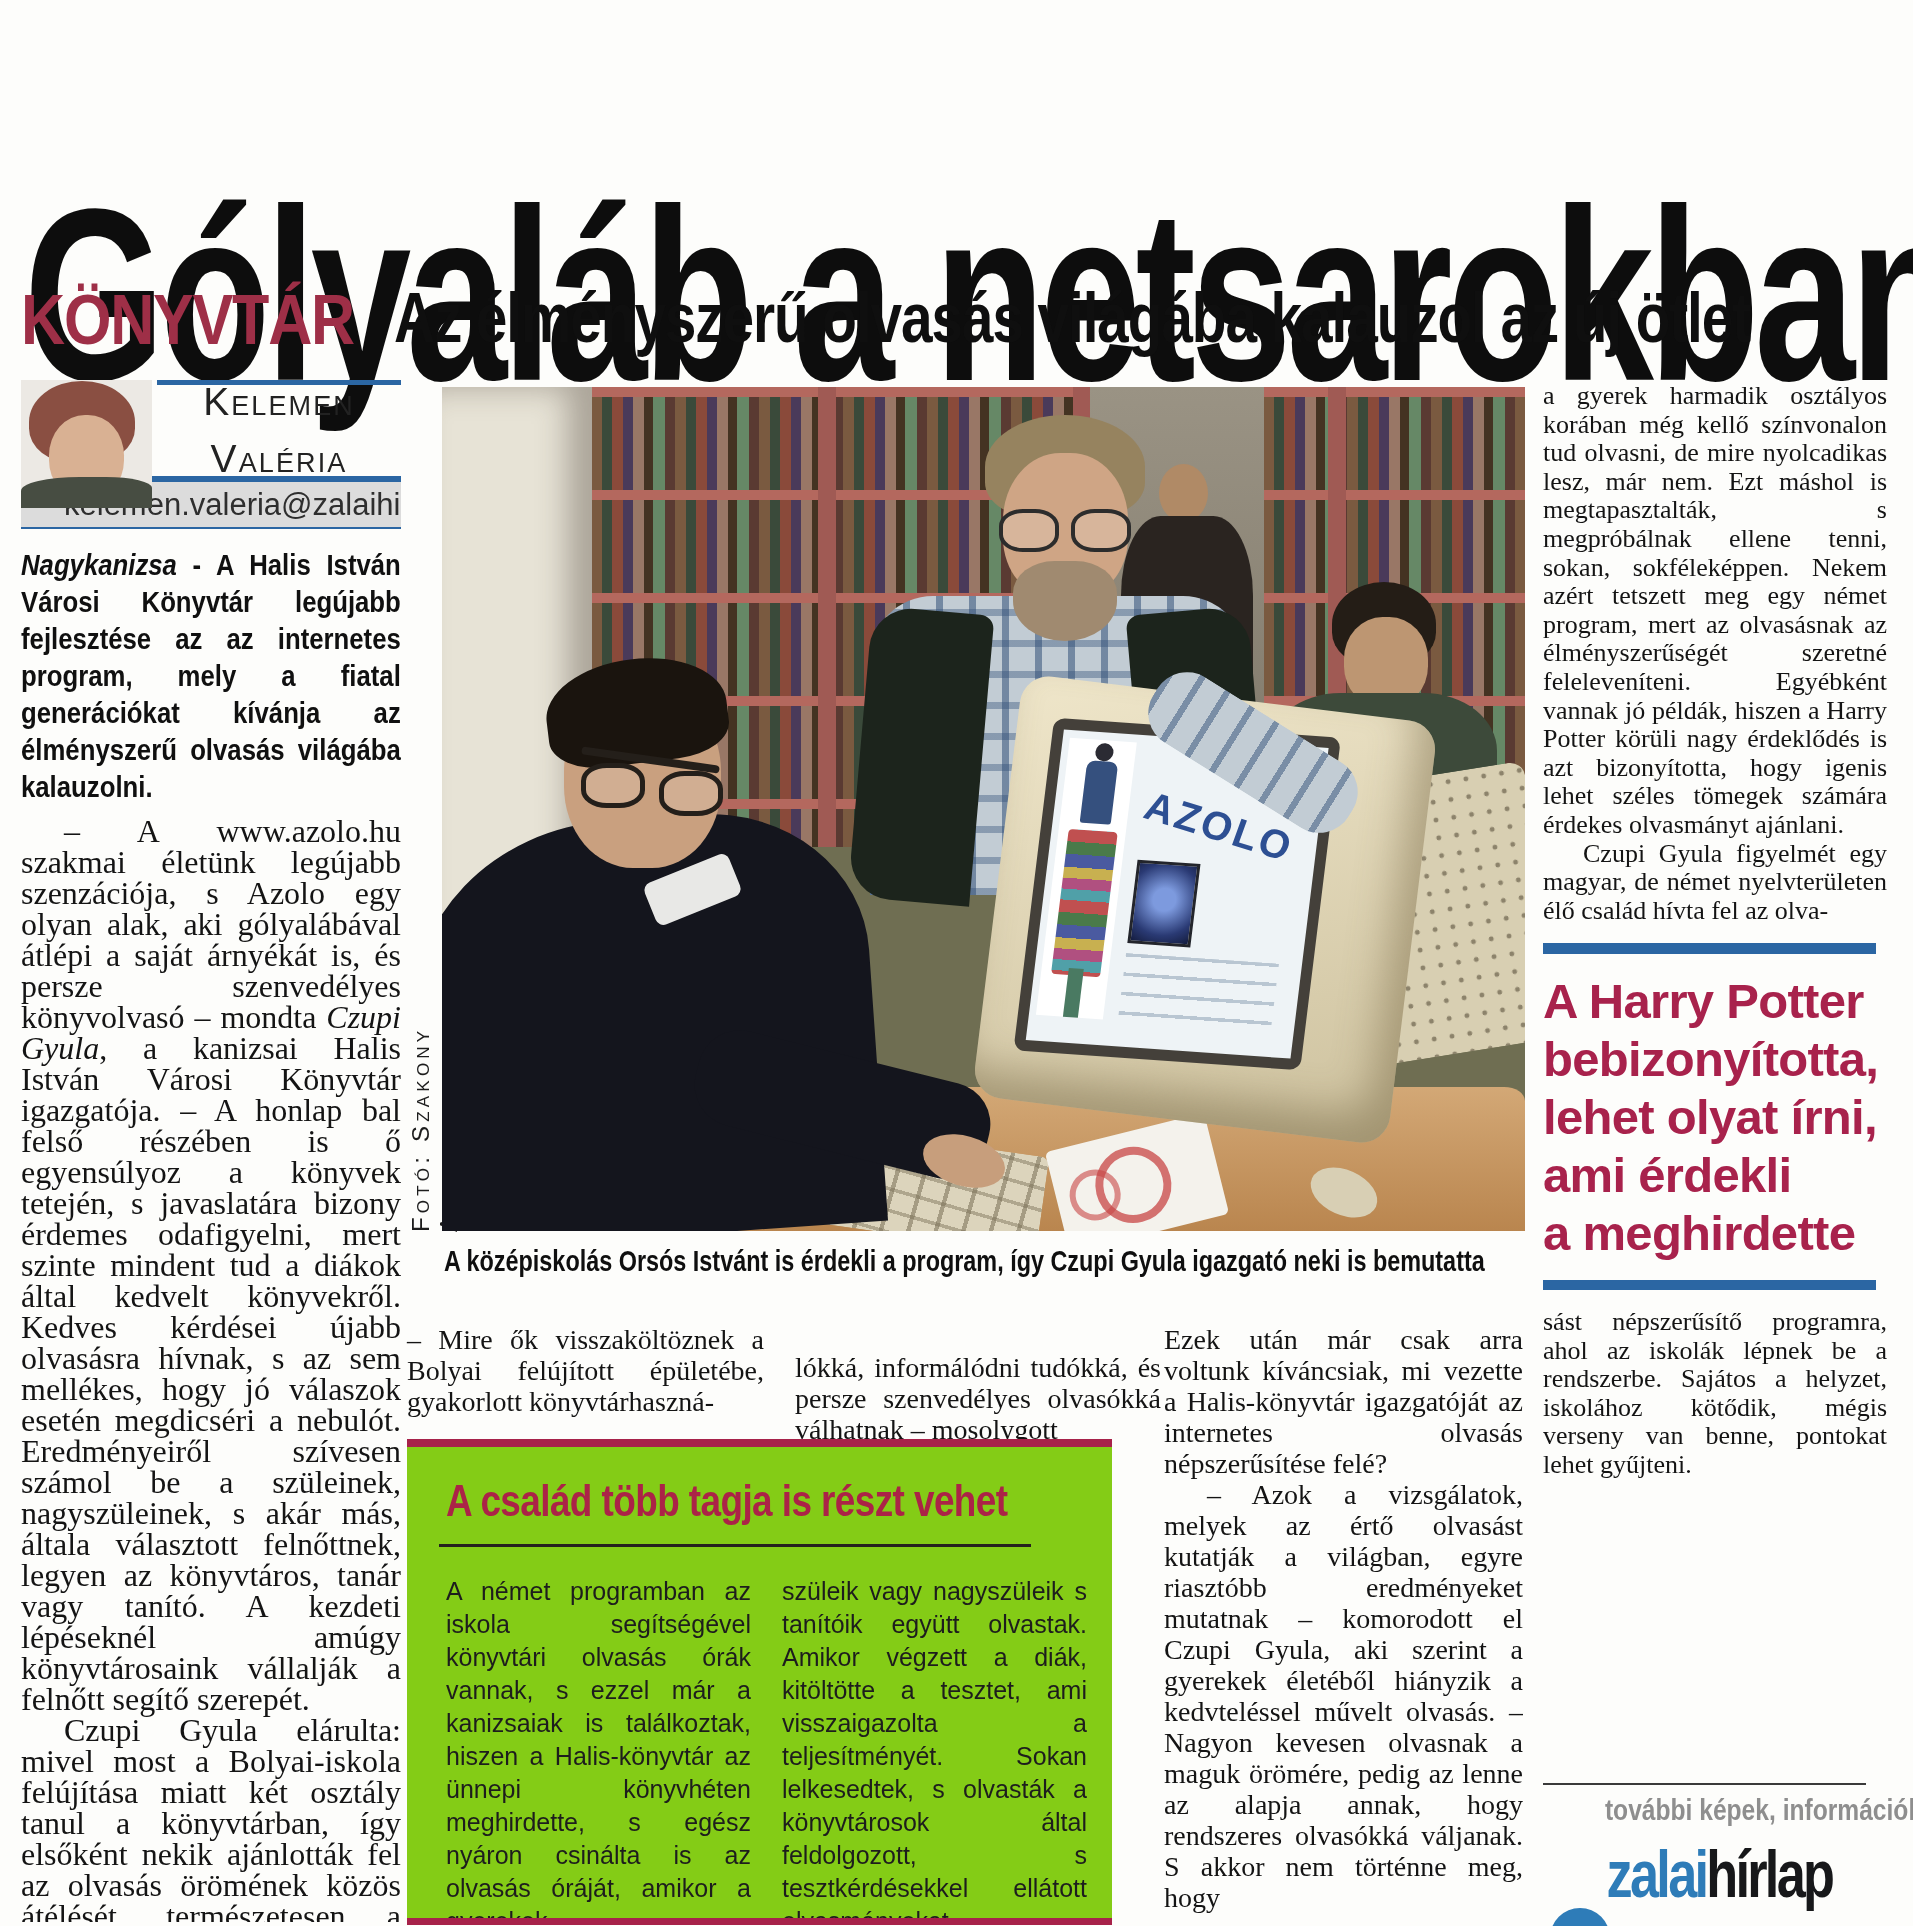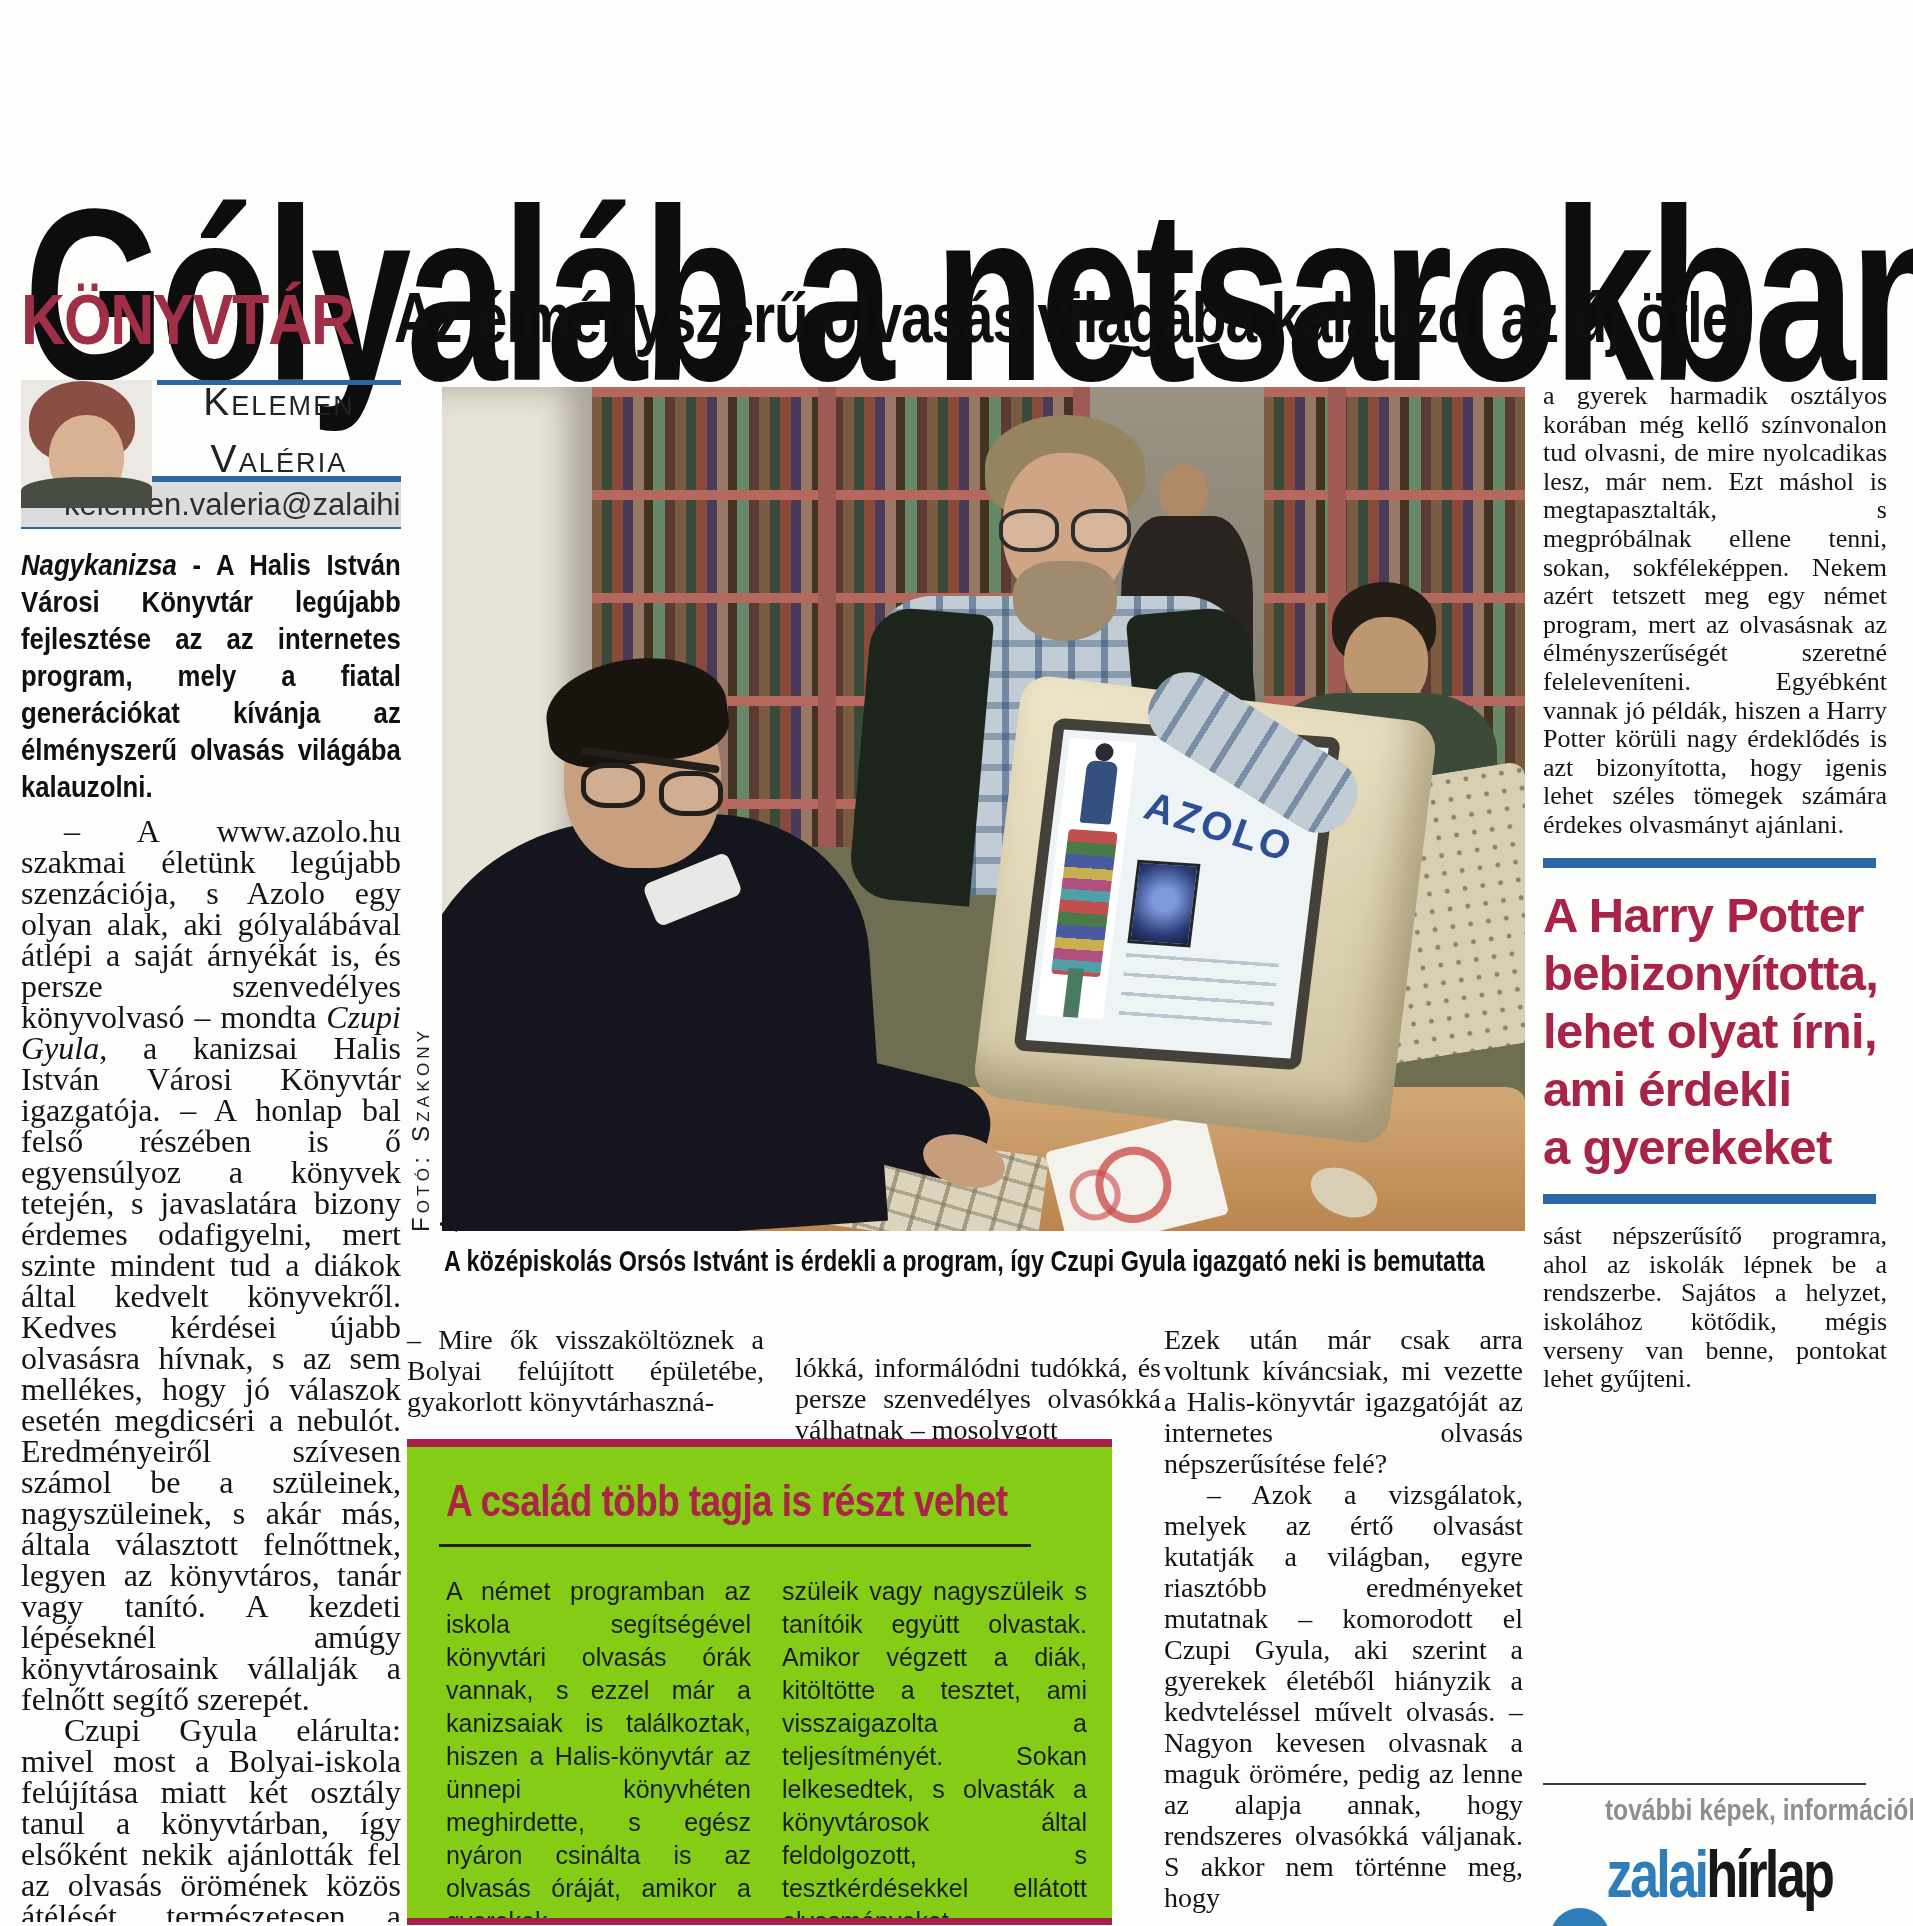--- a/index.html
+++ b/index.html
@@ -353,26 +353,27 @@
     <div class="ib-title">A család több tagja is részt vehet</div>
     <div class="ib-underline"></div>
     <div class="ib-cols">
       <p>A német programban az iskola segítségével könyvtári olvasás órák vannak, s ezzel már a kanizsaiak is találkoztak, hiszen a Halis-könyvtár az ünnepi könyvhéten meghirdette, s egész nyáron csinálta is az olvasás óráját, amikor a gyerekek,</p>
       <p>szüleik vagy nagyszüleik s tanítóik együtt olvastak. Amikor végzett a diák, kitöltötte a tesztet, ami visszaigazolta a teljesítményét. Sokan lelkesedtek, s olvasták a könyvtárosok által feldolgozott, s tesztkérdésekkel ellátott olvasmányokat.</p>
     </div>
   </div>
 
   <div class="right-col">
     <p class="serif">a gyerek harmadik osztályos korában még kellő színvonalon tud olvasni, de mire nyolcadikas lesz, már nem. Ezt máshol is megtapasztalták, s megpróbálnak ellene tenni, sokan, sokféleképpen. Nekem azért tetszett meg egy német program, mert az olvasásnak az élményszerűségét szeretné feleleveníteni. Egyébként vannak jó példák, hiszen a Harry Potter körüli nagy érdeklődés is azt bizonyította, hogy igenis lehet széles tömegek számára érdekes olvasmányt ajánlani.</p>
+    <p class="serif ind">Czupi Gyula figyelmét egy magyar, de német nyelvterületen élő család hívta fel az olva-</p>
     <div class="rq-rule"></div>
     <div class="pullquote">A Harry Potter
 bebizonyította,
 lehet olyat írni,
 ami érdekli
-a gyerekeket</div>
+a meghirdette</div>
     <div class="rq-rule"></div>
     <p class="serif">sást népszerűsítő programra, ahol az iskolák lépnek be a rendszerbe. Sajátos a helyzet, iskolához kötődik, mégis verseny van benne, pontokat lehet gyűjteni.</p>
   </div>
 
   <div class="footer">
     <div class="footer-rule"></div>
     <div class="more-info">további képek, információk</div>
     <div class="logo-row">
       <div class="logo-text"><span class="logo-zalai">zalai</span><span class="logo-hirlap">hírlap</span></div>
       <div class="logo-bubble">

